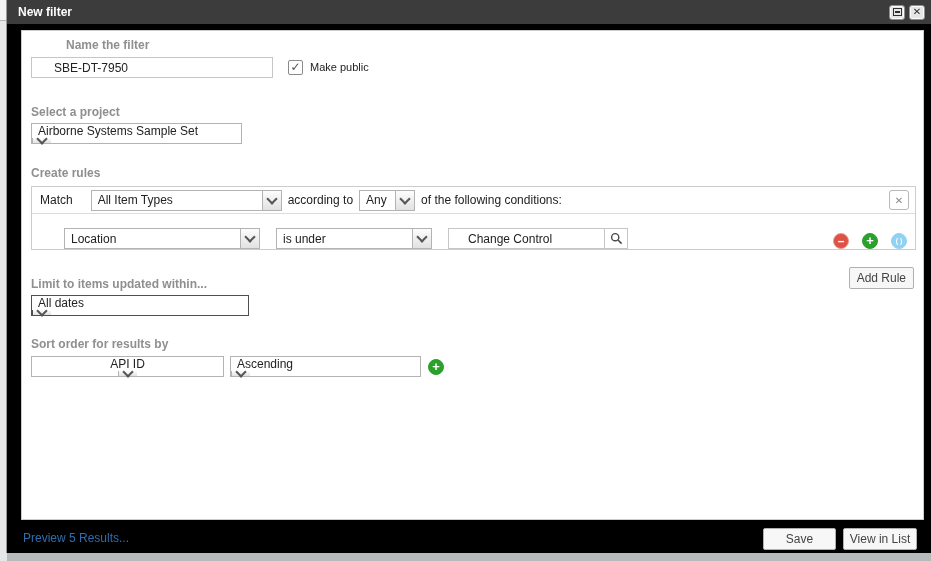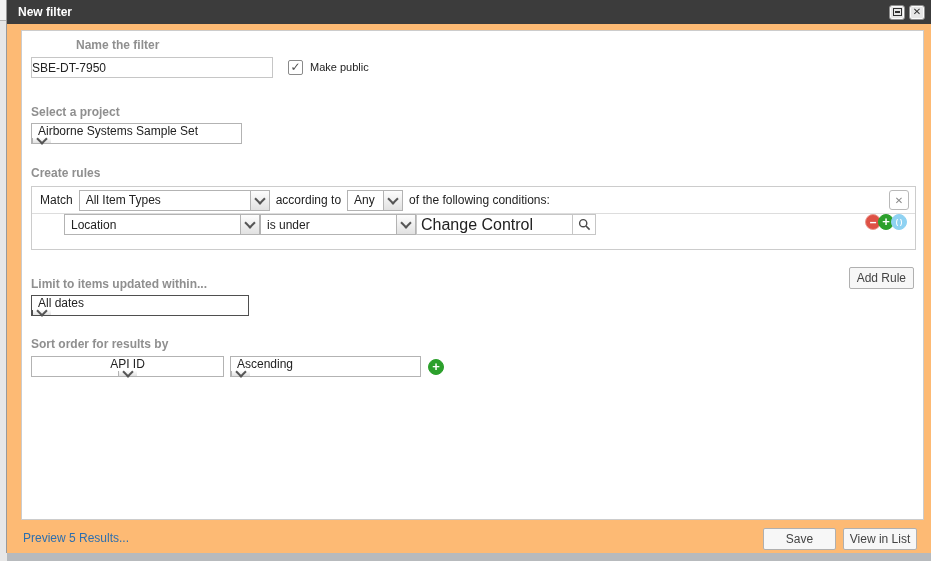--- a/index.html
+++ b/index.html
@@ -5,60 +5,60 @@
   html,body{margin:0;padding:0;}
   body{
     width:931px;height:561px;
     background:#e7e7e7;
     font-family:"Liberation Sans","DejaVu Sans",sans-serif;
     font-size:12px;color:#333;
     -webkit-font-smoothing:antialiased;
   }
   .stage{position:relative;width:931px;height:561px;overflow:hidden;}
   .bg-edge{position:absolute;left:0;top:0;width:7px;height:21px;background:#f4f4f4;border-right:1px solid #b5b5b5;border-bottom:1px solid #b5b5b5;box-sizing:border-box;}
-  .dialog{position:absolute;left:7px;top:0;width:924px;height:553px;background:#fdba74;box-shadow:-1px 0 0 #9a9a9a;}
+  .dialog{position:absolute;left:7px;top:0;width:924px;height:553px;background:#000000;box-shadow:-1px 0 0 #9a9a9a;}
   .bottom-strip{position:absolute;left:7px;top:553px;width:924px;height:8px;background:#b7babd;}
 
   
   .titlebar{position:absolute;left:0;top:0;width:100%;height:24px;background:#3c3c3c;display:flex;align-items:center;box-sizing:border-box;padding:0 6px 0 11px;}
   .title{color:#ffffff;font-weight:bold;font-size:12px;flex:1;}
   .win-btn{width:16px;height:15px;background:#e6e6e6;border:1px solid #8f8f8f;border-radius:3px;box-sizing:border-box;display:flex;align-items:center;justify-content:center;margin-left:4px;cursor:pointer;box-shadow:inset 0 0 0 1px #fbfbfb;}
   .min-glyph{width:9px;height:8px;border:1px solid #2f2f2f;box-sizing:border-box;position:relative;}
   .min-glyph::after{content:"";position:absolute;left:1px;right:1px;top:2px;height:2px;background:#2f2f2f;}
   .x-glyph{font-size:10px;font-weight:bold;color:#2f2f2f;line-height:1;}
 
   
   .panel{position:absolute;left:14px;top:30px;width:903px;height:490px;background:#fff;border:1px solid #cccccc;box-sizing:border-box;}
   .lbl{position:absolute;color:#8f8f8f;font-weight:bold;font-size:12px;white-space:nowrap;}
 
-  .txt-input{position:absolute;height:21px;border:1px solid #c6c6c6;box-sizing:border-box;padding:0 0;font-family:inherit;font-size:12px;color:#222;background:#fff;}
+  .txt-input{position:absolute;height:21px;border:1px solid #c6c6c6;box-sizing:border-box;padding:0 22px;font-family:inherit;font-size:12px;color:#222;background:#fff;}
 
   .checkbox{position:absolute;width:15px;height:15px;border:1px solid #8a8a8a;border-radius:2px;background:#fff;box-sizing:border-box;display:flex;align-items:center;justify-content:center;cursor:pointer;}
   .checkbox .check{color:#4d4d4d;font-weight:bold;font-size:12px;line-height:1;margin-top:-1px;}
   .chk-label{position:absolute;color:#222222;font-size:11px;white-space:nowrap;}
 
   
   .sel{display:inline-flex;align-items:stretch;height:21px;border:1px solid #b3b3b3;background:#fff;box-sizing:border-box;cursor:pointer;}
   .sel-text{padding:0 6px;display:flex;align-items:center;color:#222;white-space:nowrap;overflow:hidden;flex:1;}
   .sel-arrow{width:18px;border-left:1px solid #b3b3b3;background:linear-gradient(#fdfdfd,#e1e1e1);display:flex;align-items:center;justify-content:center;flex:none;}
   .chev{width:6px;height:6px;border-right:2px solid #555;border-bottom:2px solid #555;transform:rotate(45deg);margin-top:-3px;}
   .sel.dark{border-color:#4f4f4f;}
   .sel.dark .sel-arrow{border-left-color:#4f4f4f;}
   .abs{position:absolute;flex-direction:column;}
 
   
   .rules-box{position:absolute;left:9px;top:155px;width:885px;height:64px;border:1px solid #cccccc;box-sizing:border-box;background:#fff;}
   .match-row{height:27px;border-bottom:1px solid #dddddd;display:flex;align-items:center;padding:0 6px 0 8px;gap:6px;box-sizing:border-box;justify-content:flex-end;}
-  .rule-row{height:35px;display:flex;align-items:flex-start;padding:0 8px 0 32px;gap:0;box-sizing:border-box;}
+  .rule-row{height:35px;display:flex;align-items:flex-end;padding:0 8px 0 32px;gap:16px;box-sizing:border-box;}
   .plain-txt{color:#222;white-space:nowrap;}
   .spacer{flex:1;}
   .group-x{width:18px;height:18px;border:1px solid #b9b9b9;border-radius:3px;background:#fff;display:flex;align-items:center;justify-content:center;color:#888;font-size:10px;font-weight:bold;cursor:pointer;flex:none;}
 
   .input-group{display:inline-flex;height:21px;box-sizing:border-box;}
-  .input-group input{width:157px;height:21px;border:1px solid #c6c6c6;box-sizing:border-box;padding:0 4px;font-family:inherit;font-size:16px;color:#222;}
+  .input-group input{width:157px;height:21px;border:1px solid #c6c6c6;box-sizing:border-box;padding:0 19px;font-family:inherit;font-size:12px;color:#222;}
   .search-btn{width:23px;height:21px;border:1px solid #c6c6c6;border-left:none;background:#fff;box-sizing:border-box;display:flex;align-items:center;justify-content:center;cursor:pointer;}
 
   .circle-btn{width:16px;height:16px;border-radius:50%;display:flex;align-items:center;justify-content:center;color:#fff;font-weight:bold;cursor:pointer;flex:none;box-sizing:border-box;}
   .circle-red{background:#de5145;border:1px solid #e9988f;font-size:12px;line-height:1;}
   .circle-green{background:#2ca02c;border:1px solid #2ca02c;font-size:13px;line-height:1;}
   .circle-blue{background:#8fd2f2;border:1px solid #8fd2f2;font-size:7px;letter-spacing:0;line-height:1;}
   .circle-btn span{margin-top:-1px;}
 
   .btn{border:1px solid #b0b0b0;background:#f7f7f7;color:#444;font-size:12px;font-family:inherit;height:22px;box-sizing:border-box;display:flex;align-items:center;justify-content:center;cursor:pointer;border-radius:2px;}
   .add-rule-btn{position:absolute;right:9px;top:236px;padding:0 7px;}
@@ -80,40 +80,40 @@
       <div class="win-btn">
         <div class="min-glyph"></div>
       </div>
       <div class="win-btn">
         <span class="x-glyph">✕</span>
       </div>
     </div>
 
     <div class="panel">
 
-      <div class="lbl" style="left:19px;top:7px;padding-left:35px;">Name the filter</div>
+      <div class="lbl" style="left:9px;top:7px;padding-left:35px;">Name the filter</div>
       <input class="txt-input" style="left: 9px; top: 26px; width: 242px;" value="SBE-DT-7950">
       <div class="checkbox" style="left:266px;top:29px;">
         <span class="check">✓</span>
       </div>
       <div class="chk-label" style="left:288px;top:30px;">Make public</div>
 
       <div class="lbl" style="left:9px;top:74px;">Select a project</div>
       <div class="sel abs" style="left:9px;top:92px;width:211px;">
         <div class="sel-text">Airborne Systems Sample Set</div>
         <div class="sel-arrow">
             <div class="chev"></div>
           </div>
       </div>
 
       <div class="lbl" style="left:9px;top:135px;">Create rules</div>
       <div class="rules-box">
         <div class="match-row">
           <span class="plain-txt">Match</span>
-          <div class="sel" style="width:191px;">
+          <div class="sel" style="width:191px;margin-left:12px;">
             <div class="sel-text">All Item Types</div>
             <div class="sel-arrow">
                 <div class="chev"></div>
               </div>
           </div>
           <span class="plain-txt">according to</span>
           <div class="sel" style="width:56px;">
             <div class="sel-text">Any</div>
             <div class="sel-arrow">
                 <div class="chev"></div>

